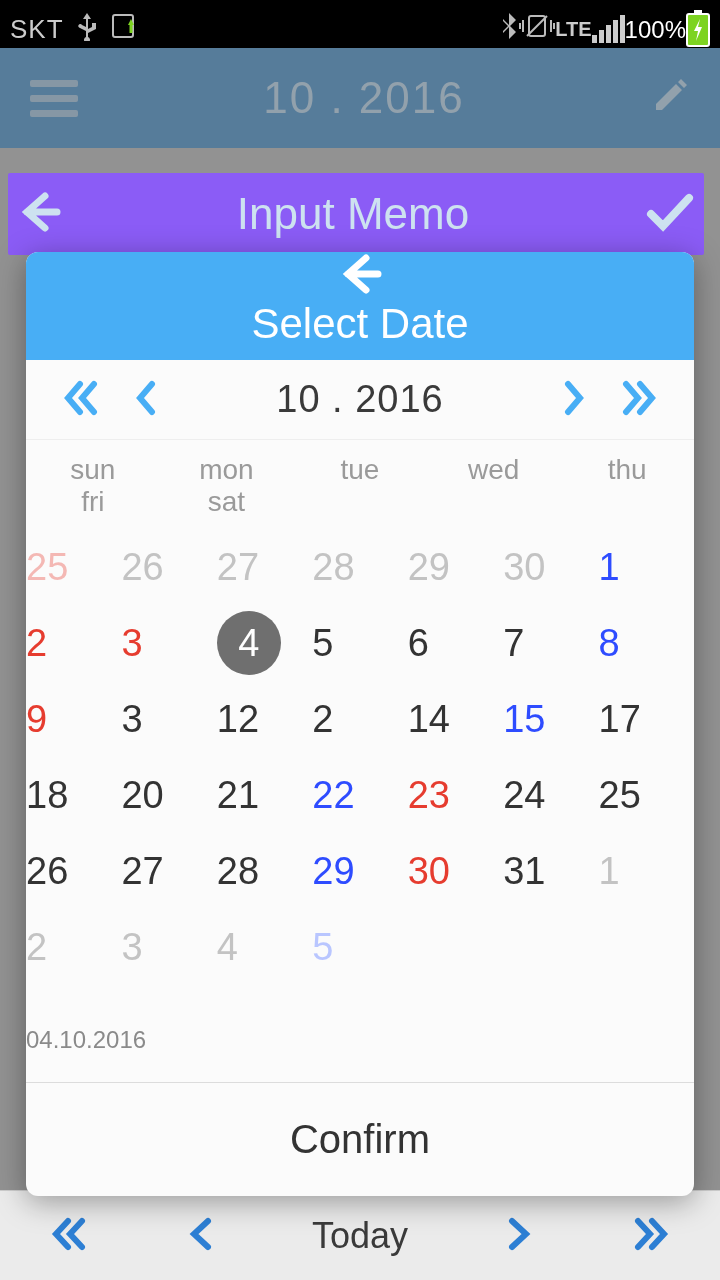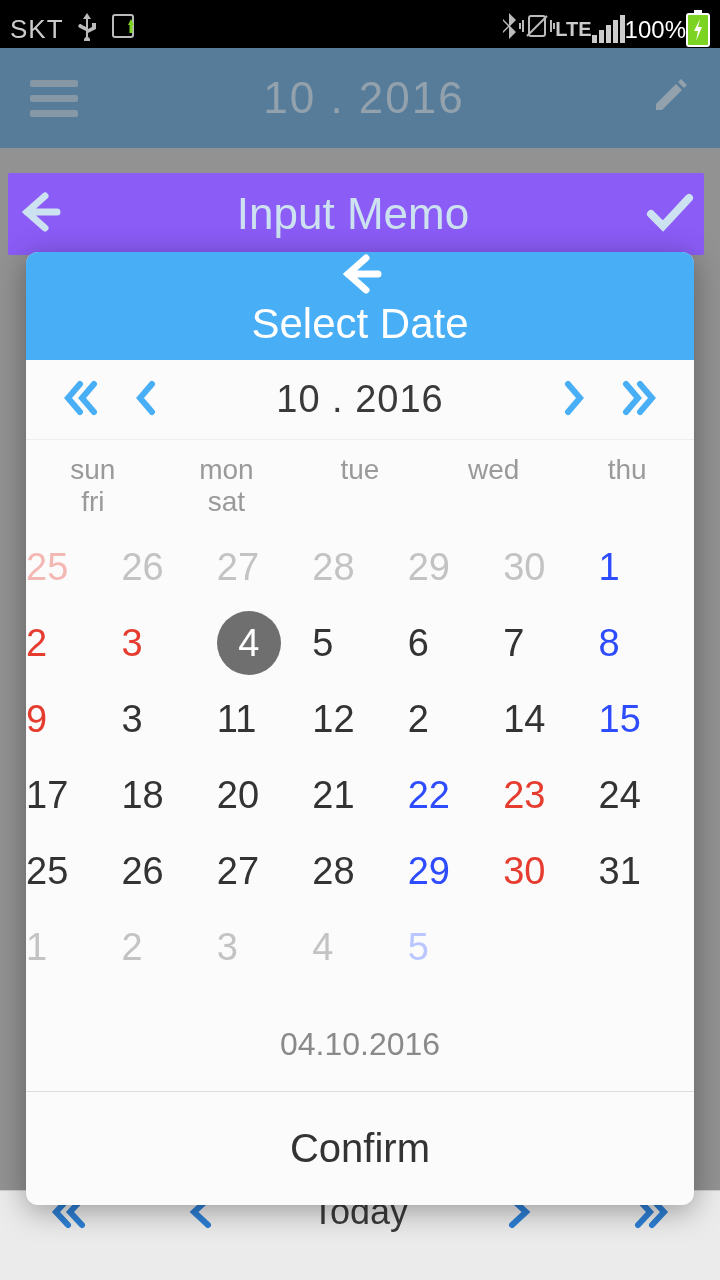--- a/index.html
+++ b/index.html
@@ -23,21 +23,21 @@
   
   .app-header { height: 100px; background: #4c90c7; display:flex; align-items:center; padding:0 30px; }
   .app-header .title { flex:1; text-align:center; color:#b8d3e8; font-size:44px; font-weight:300; letter-spacing:2px; }
   .hamburger { display:flex; flex-direction:column; gap:8px; }
   .hamburger span { width:48px; height:7px; background:#a3c2db; border-radius:2px; }
 
   
   .overlay { position:absolute; inset:0; background:rgba(100,100,100,0.45); }
 
   
-  .bottom-nav { position:absolute; bottom:0; left:0; right:0; height:90px; background:#ebebeb; border-top:1px solid #ccc; display:flex; justify-content:space-around; }
+  .bottom-nav { position:absolute; bottom:0; left:0; right:0; height:90px; background:#ebebeb; border-top:1px solid #ccc; display:flex; align-items:center; justify-content:space-around; }
   .bottom-nav .lbl { font-size:36px; color:#3a3a3a; font-weight:300; }
 
   
   .memo-bar { position:absolute; left:8px; right:16px; top:173px; height:82px; background:#8b5cf6; display:flex; align-items:center; padding:0 9px; border-radius:2px; }
   .memo-bar .title { flex:1; text-align:center; color:#cde2f0; font-size:44px; font-weight:300; }
 
   
   .modal { position:absolute; left:26px; right:26px; top:252px; background:#fbfbfb; border-radius:12px; box-shadow:0 6px 30px rgba(0,0,0,0.35); overflow:hidden; }
   .modal-header { height:108px; background:#48aef5; display:flex; align-items:center; padding:0 20px;flex-direction:column; }
   .modal-header .title { flex:1; text-align:center; color:#fff; font-size:42px; font-weight:400; }
@@ -51,21 +51,21 @@
 
   .grid { display:grid; grid-template-columns:repeat(7,1fr); row-gap:30px; padding:18px 0 28px; }
   .cell { text-align:left; font-size:38px; font-weight:400; color:#333; height:46px; line-height:46px; position:relative; }
   .cell.outside { color:#c3c3c3; }
   .cell.sun { color:#e63c2f; }
   .cell.sat { color:#2e4cff; }
   .cell.outside.sun { color:#f4b8b4; }
   .cell.outside.sat { color:#b9c6ff; }
   .cell.selected span { display:inline-flex; width:64px; height:64px; border-radius:50%; background:#6f6f6f; color:#fff; align-items:center; justify-content:center; margin-top:-9px; }
 
-  .selected-date { text-align:center; font-size:32px; color:#8a8a8a; padding:28px 0; font-weight:300; }
+  .selected-date { text-align:left; font-size:24px; color:#8a8a8a; padding:28px 0; font-weight:300; }
   .divider { height:1px; background:#dcdcdc; }
   .confirm { text-align:center; font-size:40px; color:#333; padding:34px 0; font-weight:400; }
 
   
   .chev { display:inline-block; }
 </style>
 </head>
 <body>
 
 <div class="status-bar">
@@ -193,21 +193,20 @@
       <div class="cell sat">1</div>
       <div class="cell sun">2</div>
       <div class="cell sun">3</div>
       <div class="cell selected"><span>4</span></div>
       <div class="cell ">5</div>
       <div class="cell ">6</div>
       <div class="cell ">7</div>
       <div class="cell sat">8</div>
       <div class="cell sun">9</div>
       <div class="cell ">3</div>
-      <div class="cell ">11</div>
       <div class="cell ">12</div>
       <div class="cell ">2</div>
       <div class="cell ">14</div>
       <div class="cell sat">15</div>
       <div class="cell ">17</div>
       <div class="cell ">18</div>
       <div class="cell ">20</div>
       <div class="cell ">21</div>
       <div class="cell sat">22</div>
       <div class="cell sun">23</div>

